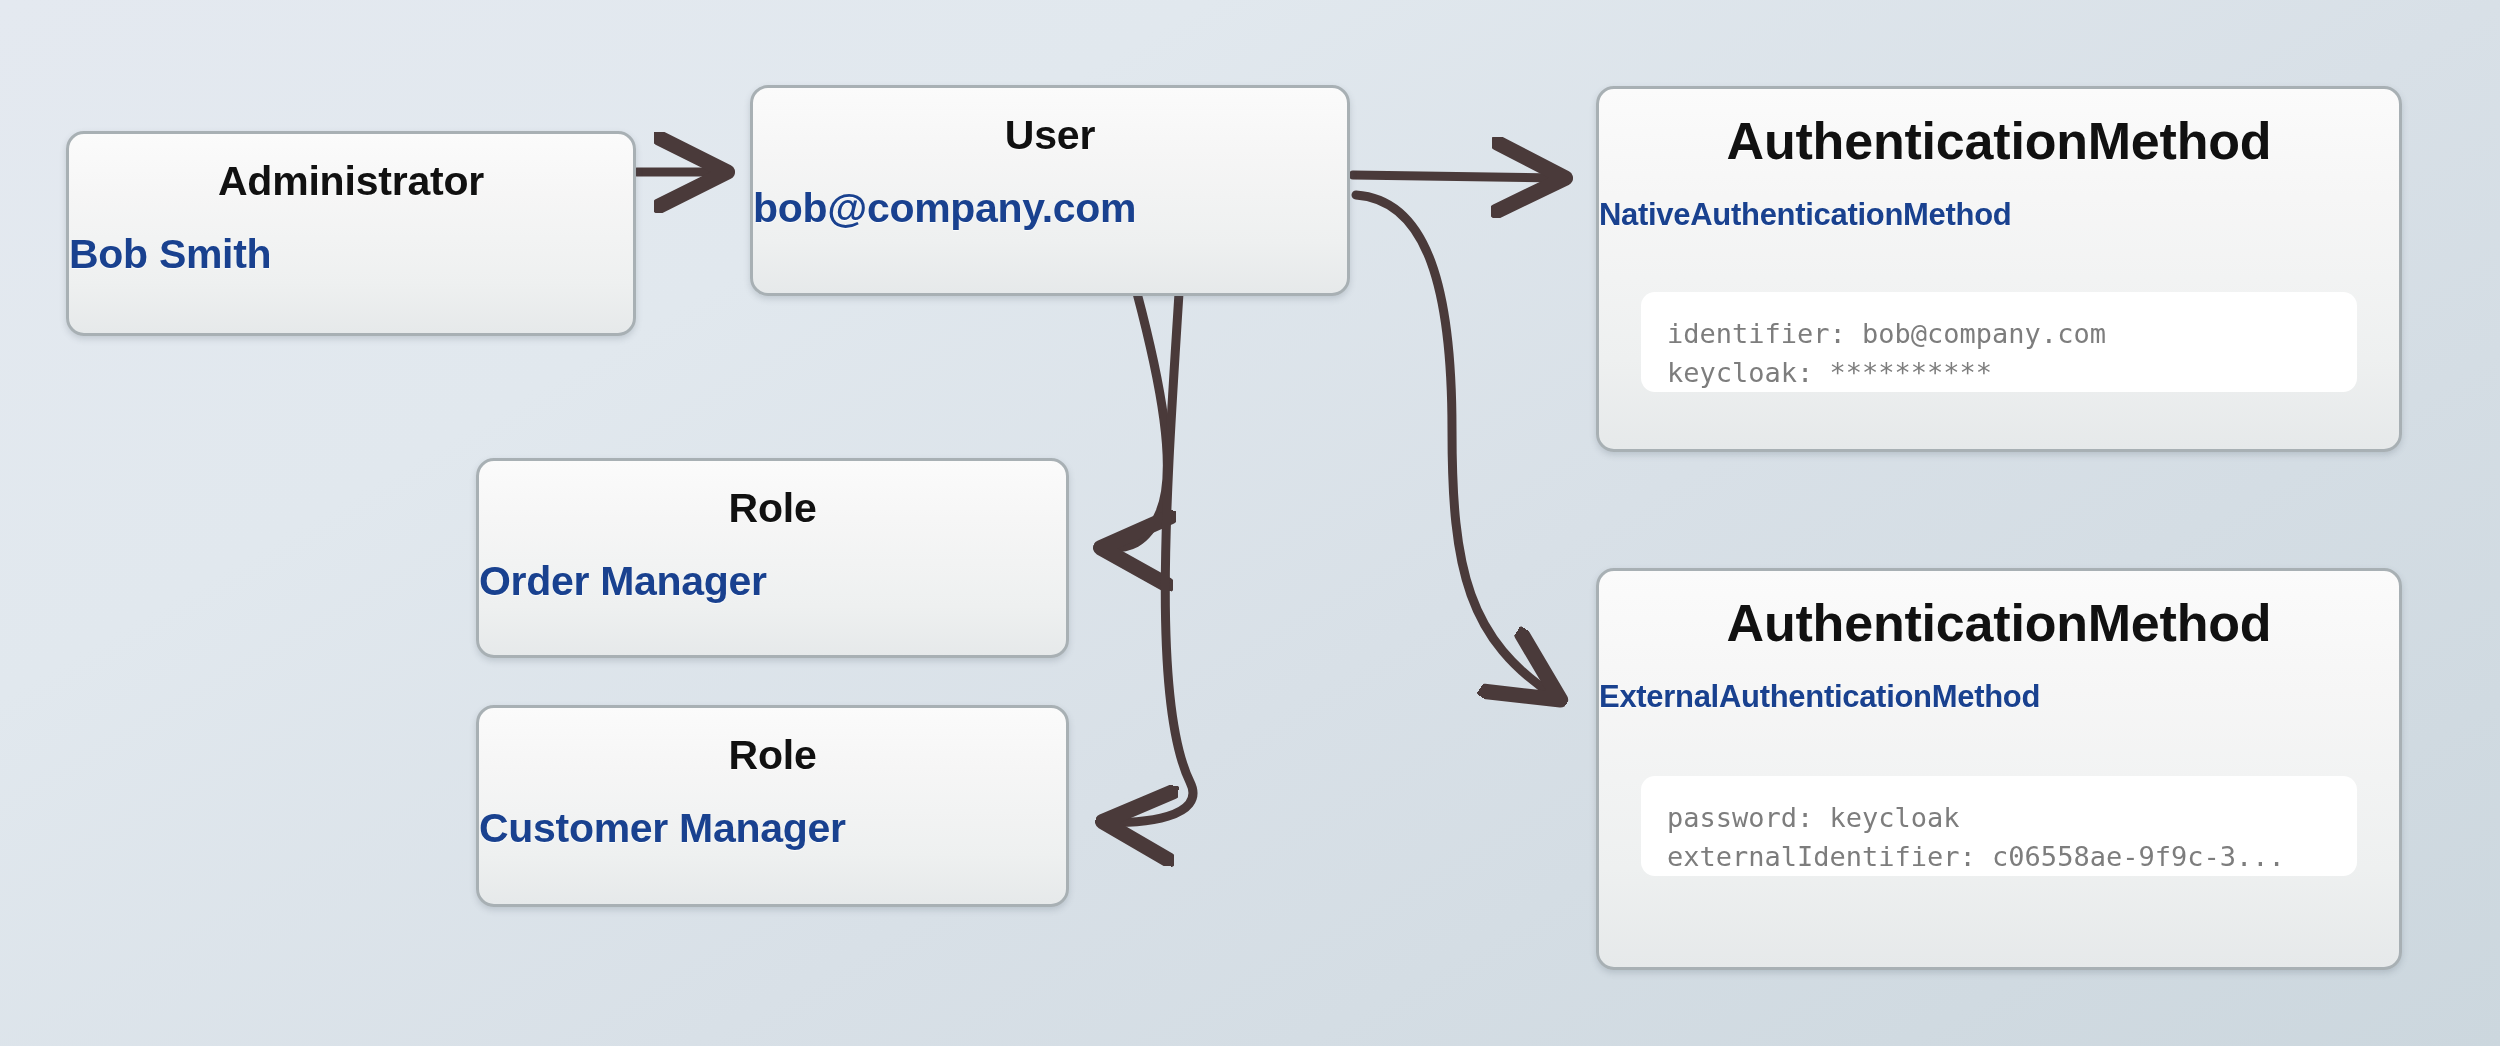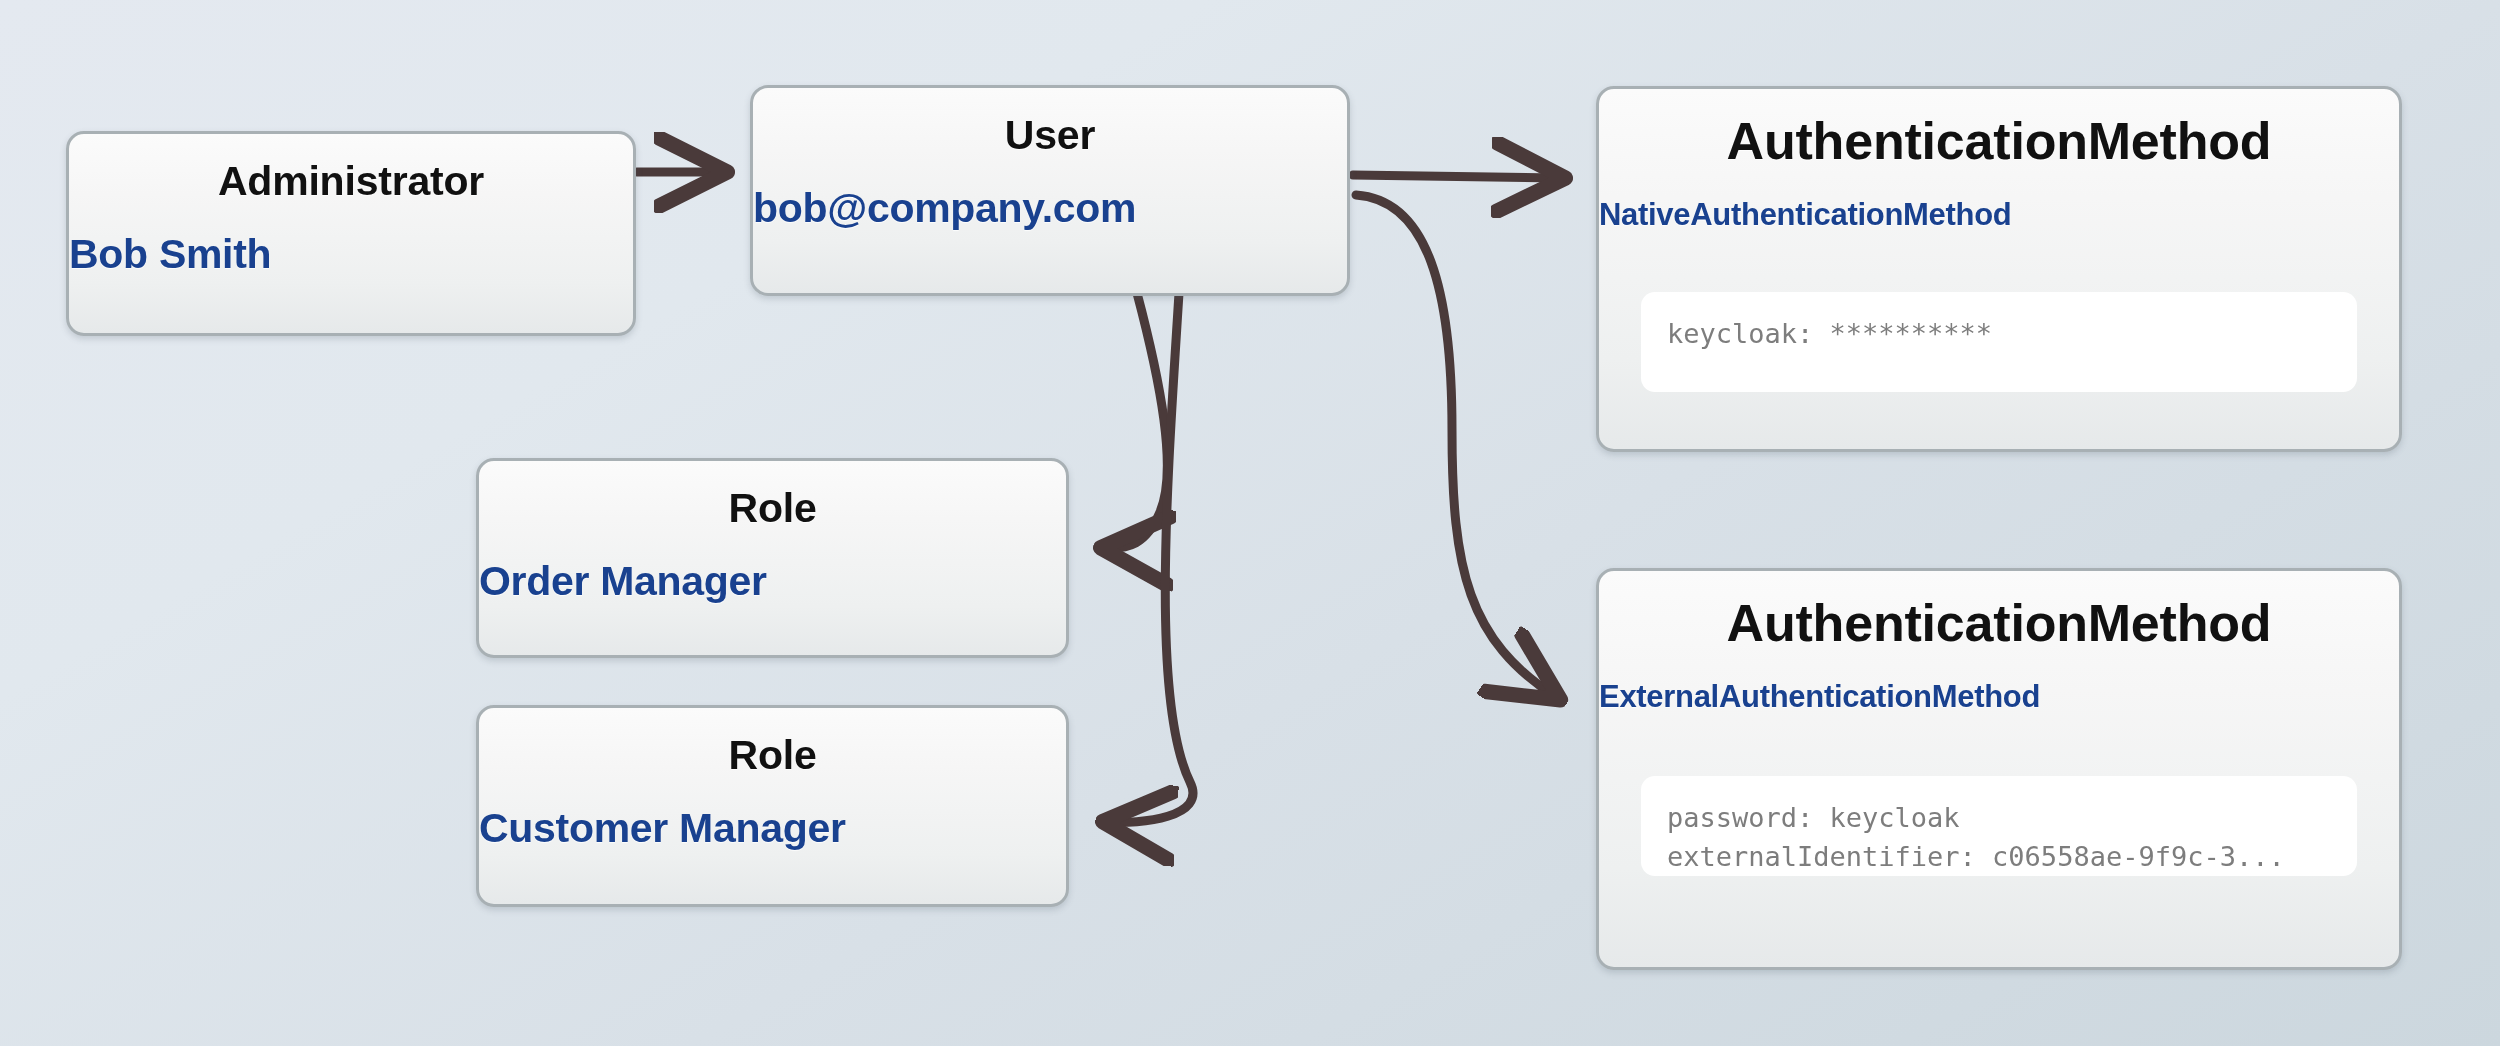--- a/index.html
+++ b/index.html
@@ -123,20 +123,21 @@
 
   <div class="card compact" style="left:476px; top:705px; width:593px; height:202px;">
     <div class="title">Role</div>
     <div class="subtitle">Customer Manager</div>
   </div>
 
   <div class="card detailed" style="left:1596px; top:86px; width:806px; height:366px;">
     <div class="title">AuthenticationMethod</div>
     <div class="subtitle">NativeAuthenticationMethod</div>
     <div class="detail-panel" style="top:203px; height:100px;">
+      <div class="detail-line">identifier: bob@company.com</div>
       <div class="detail-line">keycloak: **********</div>
     </div>
   </div>
 
   <div class="card detailed" style="left:1596px; top:568px; width:806px; height:402px;">
     <div class="title">AuthenticationMethod</div>
     <div class="subtitle">ExternalAuthenticationMethod</div>
     <div class="detail-panel" style="top:205px; height:100px;">
       <div class="detail-line">password: keycloak</div>
       <div class="detail-line">externalIdentifier: c06558ae-9f9c-3...</div>

